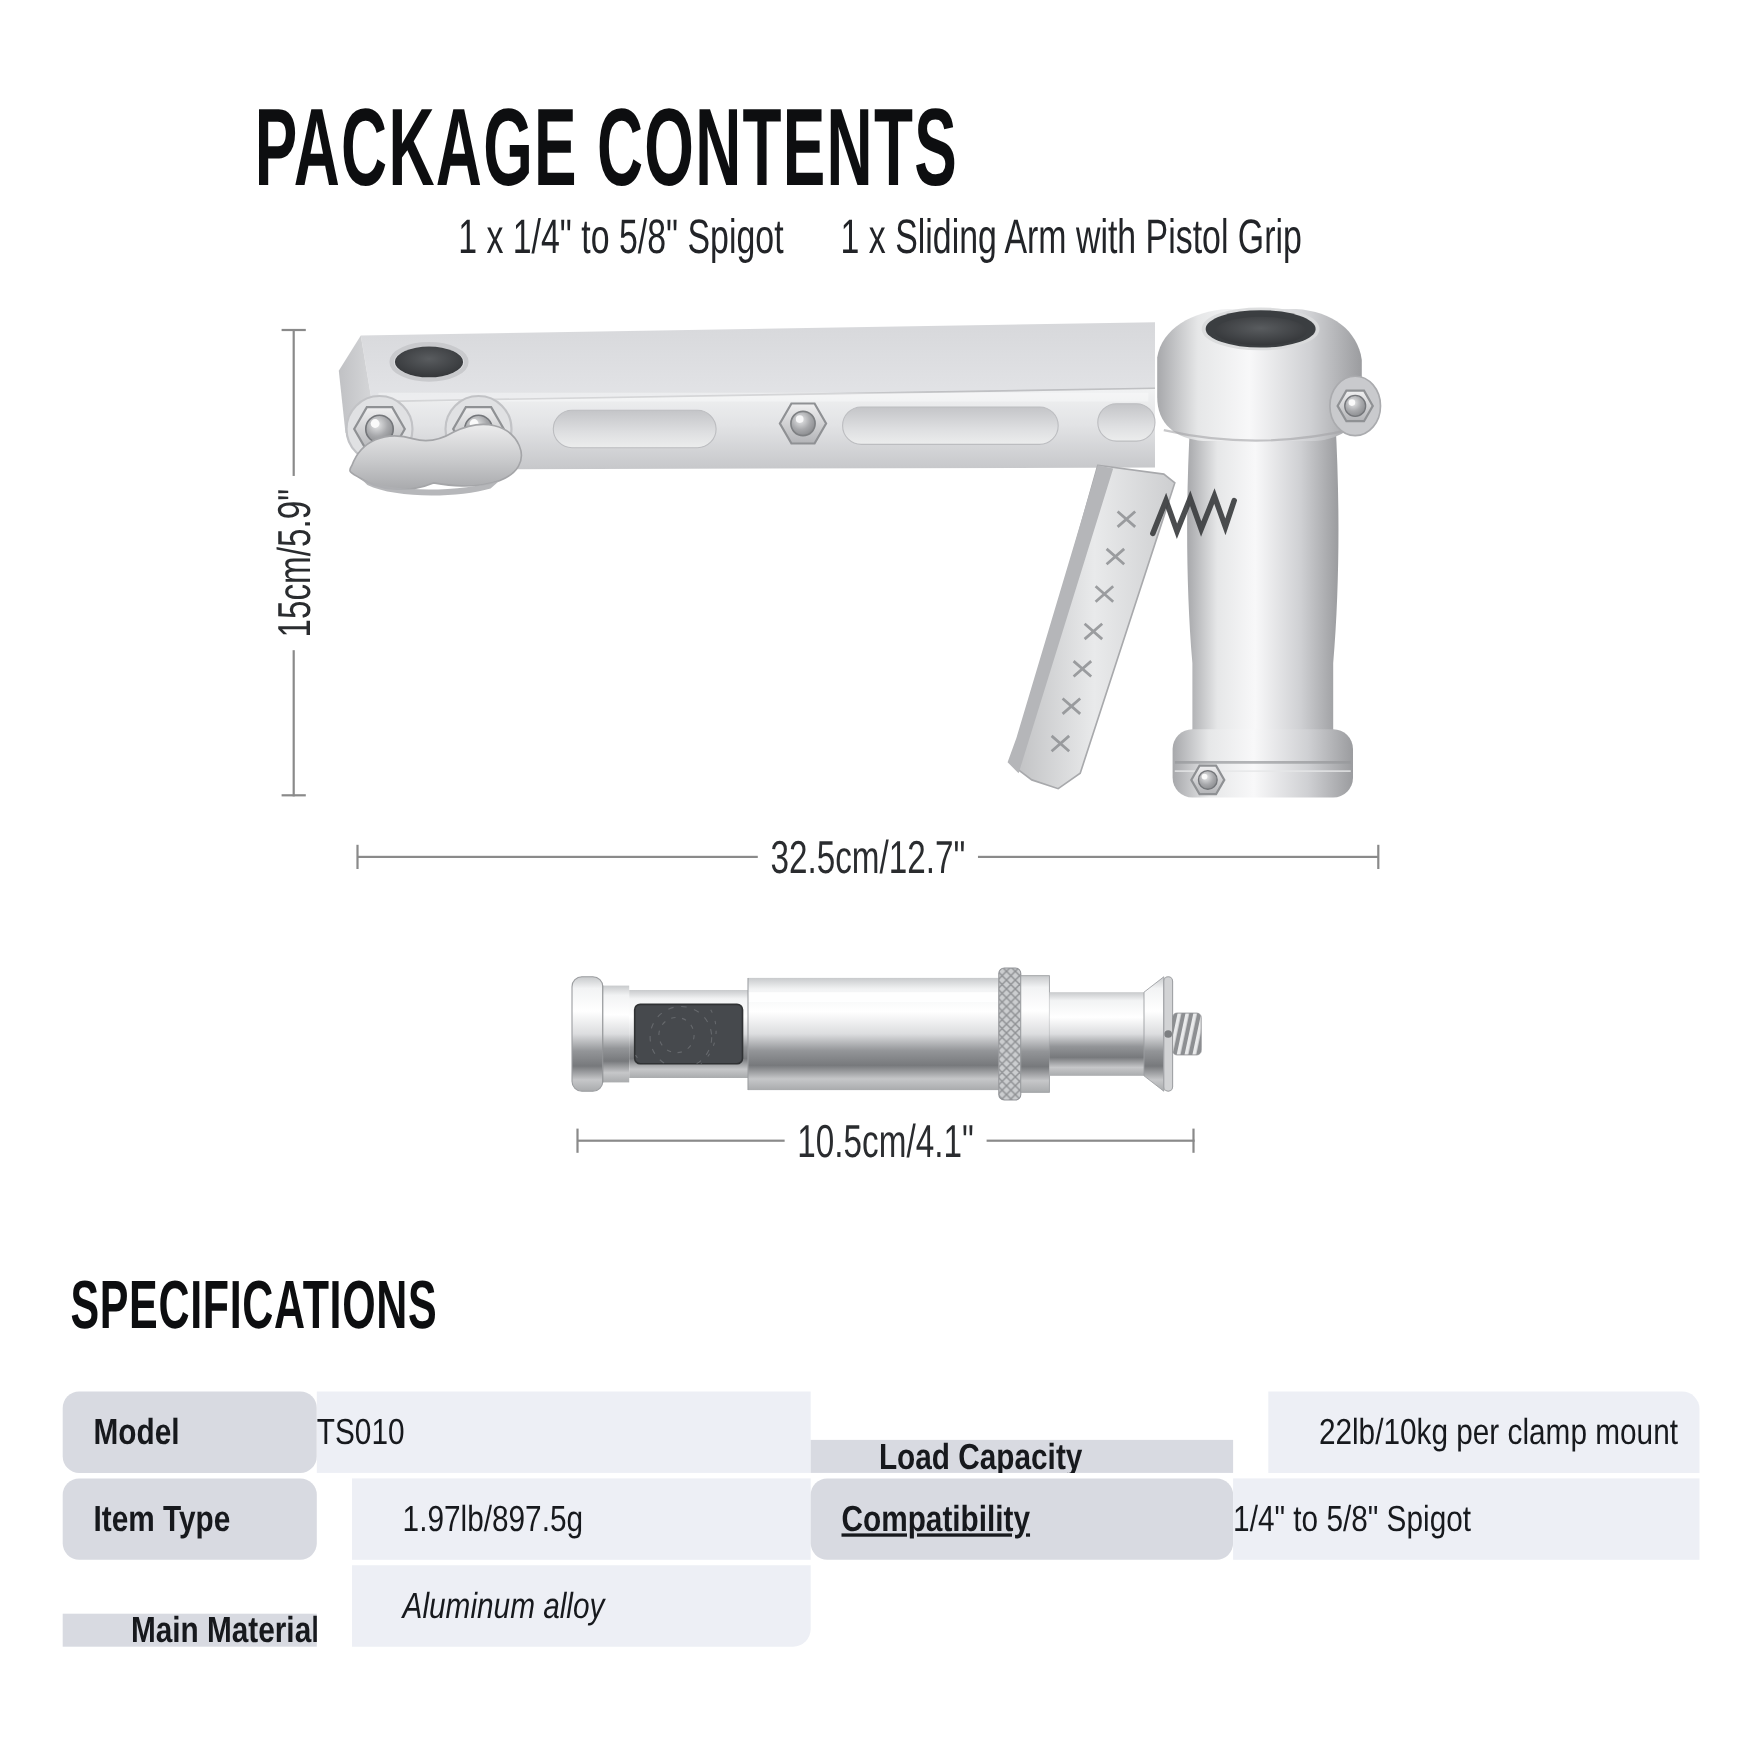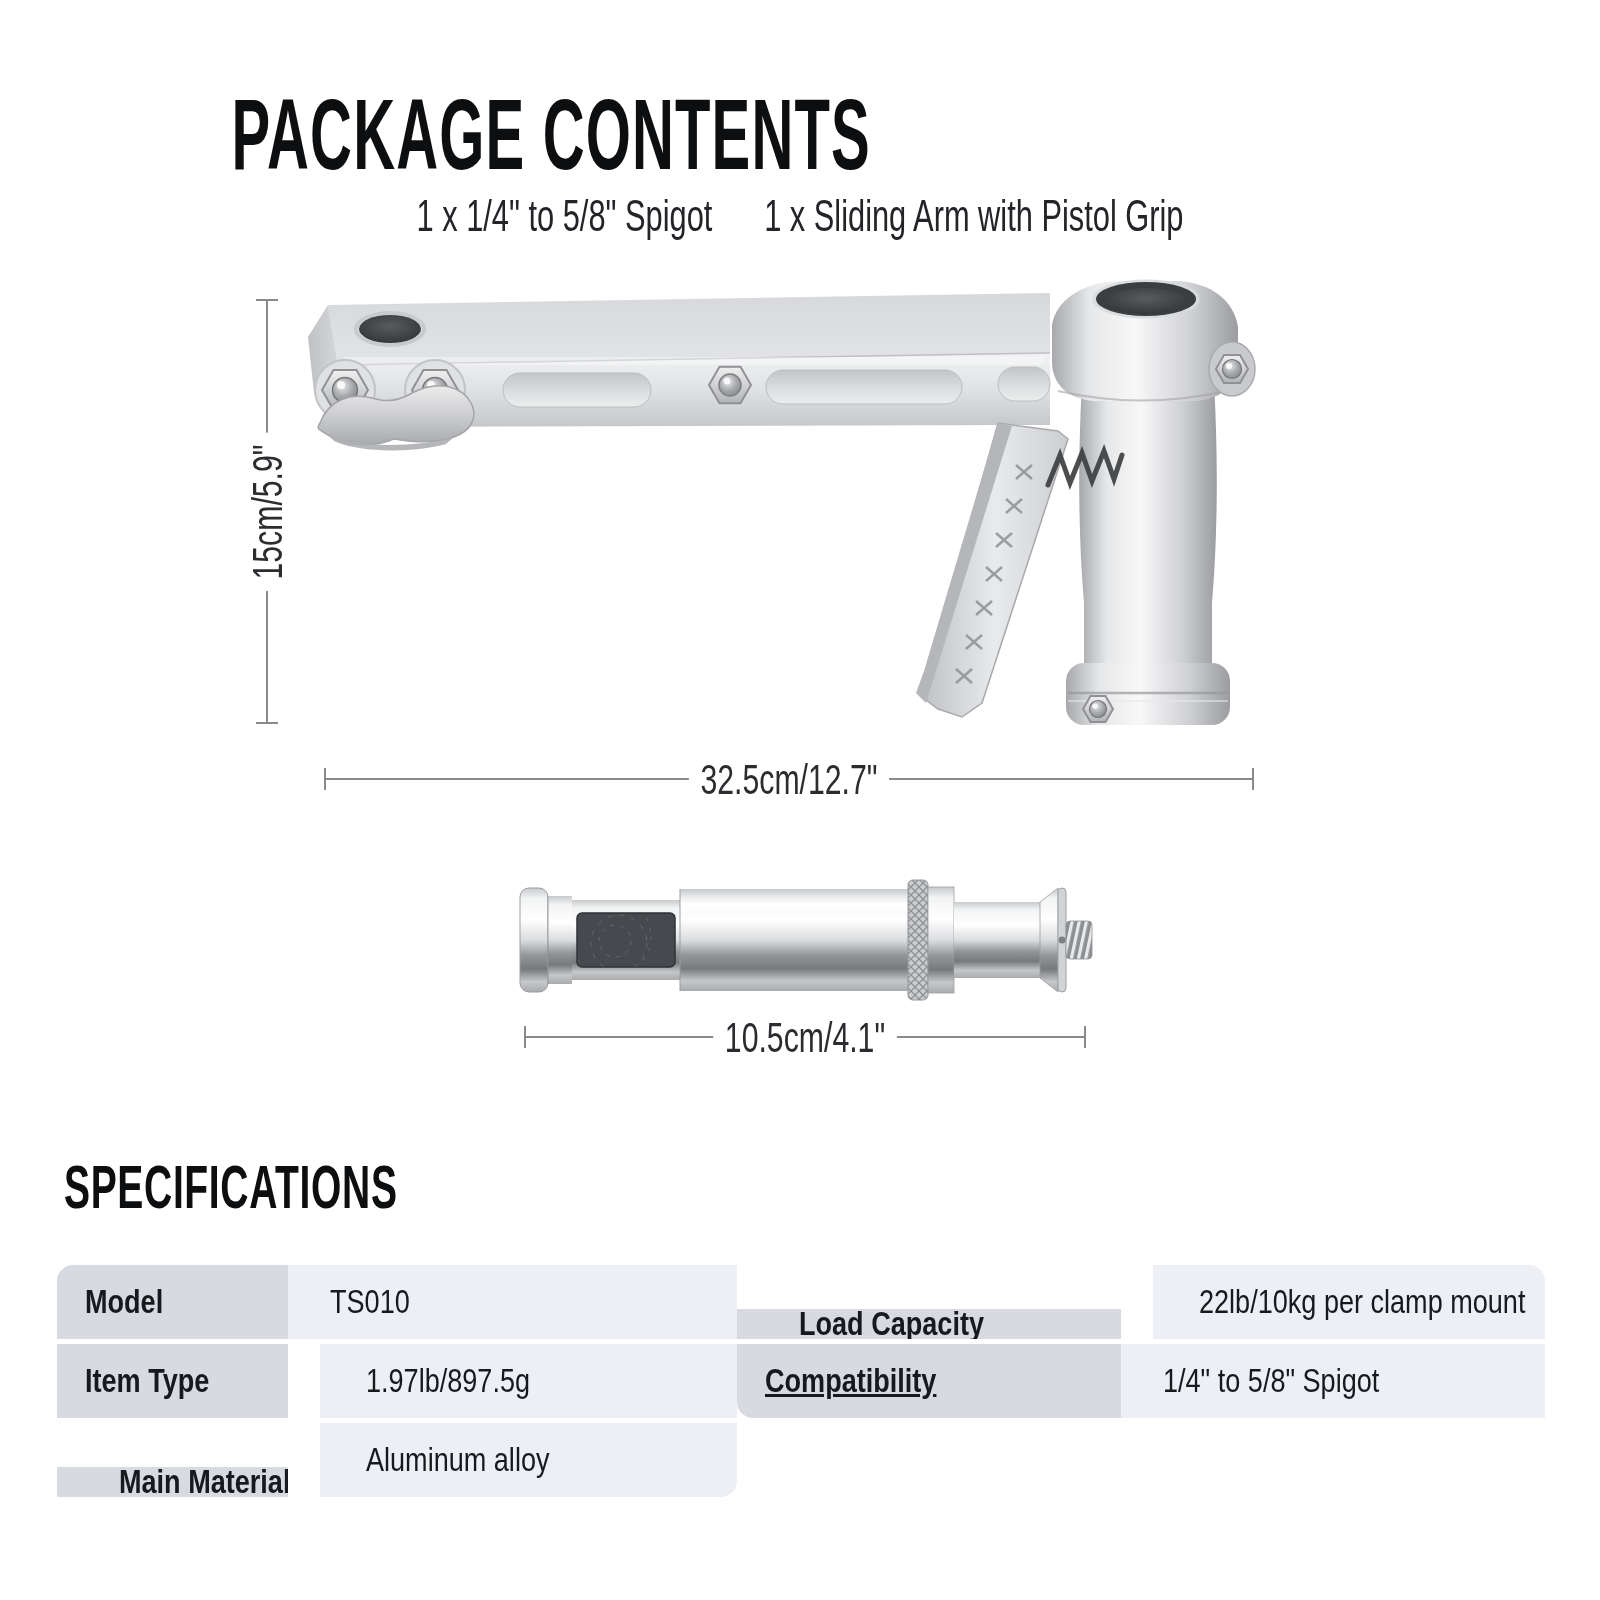--- a/index.html
+++ b/index.html
@@ -46,31 +46,31 @@
 
   
   .spec-table {
     position:absolute; left:57px; top:1265px; width:1488px;
     display:grid; grid-template-columns:231px 449px 384px 424px;
     grid-auto-rows:74px; row-gap:5px;
   }
   .cell { display:flex; align-items:center; overflow:hidden; }
   .cell.lab { background:#d8dae1; }
   .cell.val { background:#edeff5; }
-  .cell.c1 { padding-left:28px; }
-  .cell.c2 { padding-left:42px; }
+  .cell.c1 { padding-left:28px;border-radius:15px; }
+  .cell.c2 { }
   .cell.c3 { padding-left:62px;margin-top:44px; }
   .cell.c4 { padding-left:46px;margin-left:32px; }
   .cell span {
     display:inline-block; font-size:33px; transform:scaleX(0.82);
     transform-origin:left center; white-space:nowrap; color:#17191d;
   }
   .cell.lab span { font-weight:700; }
   .tl { border-top-left-radius:16px; } .tr { border-top-right-radius:16px; }
-  .bl { border-bottom-left-radius:16px;text-decoration:underline; } .br { border-bottom-right-radius:16px; }
+  .bl { border-bottom-left-radius:16px;text-decoration:underline; } .br { border-bottom-right-radius:16px;font-style:italic; }
 </style>
 </head>
 <body>
 
 <div class="page">
 
   <div class="title-wrap">
     <span class="title">PACKAGE CONTENTS</span>
   </div>
 

